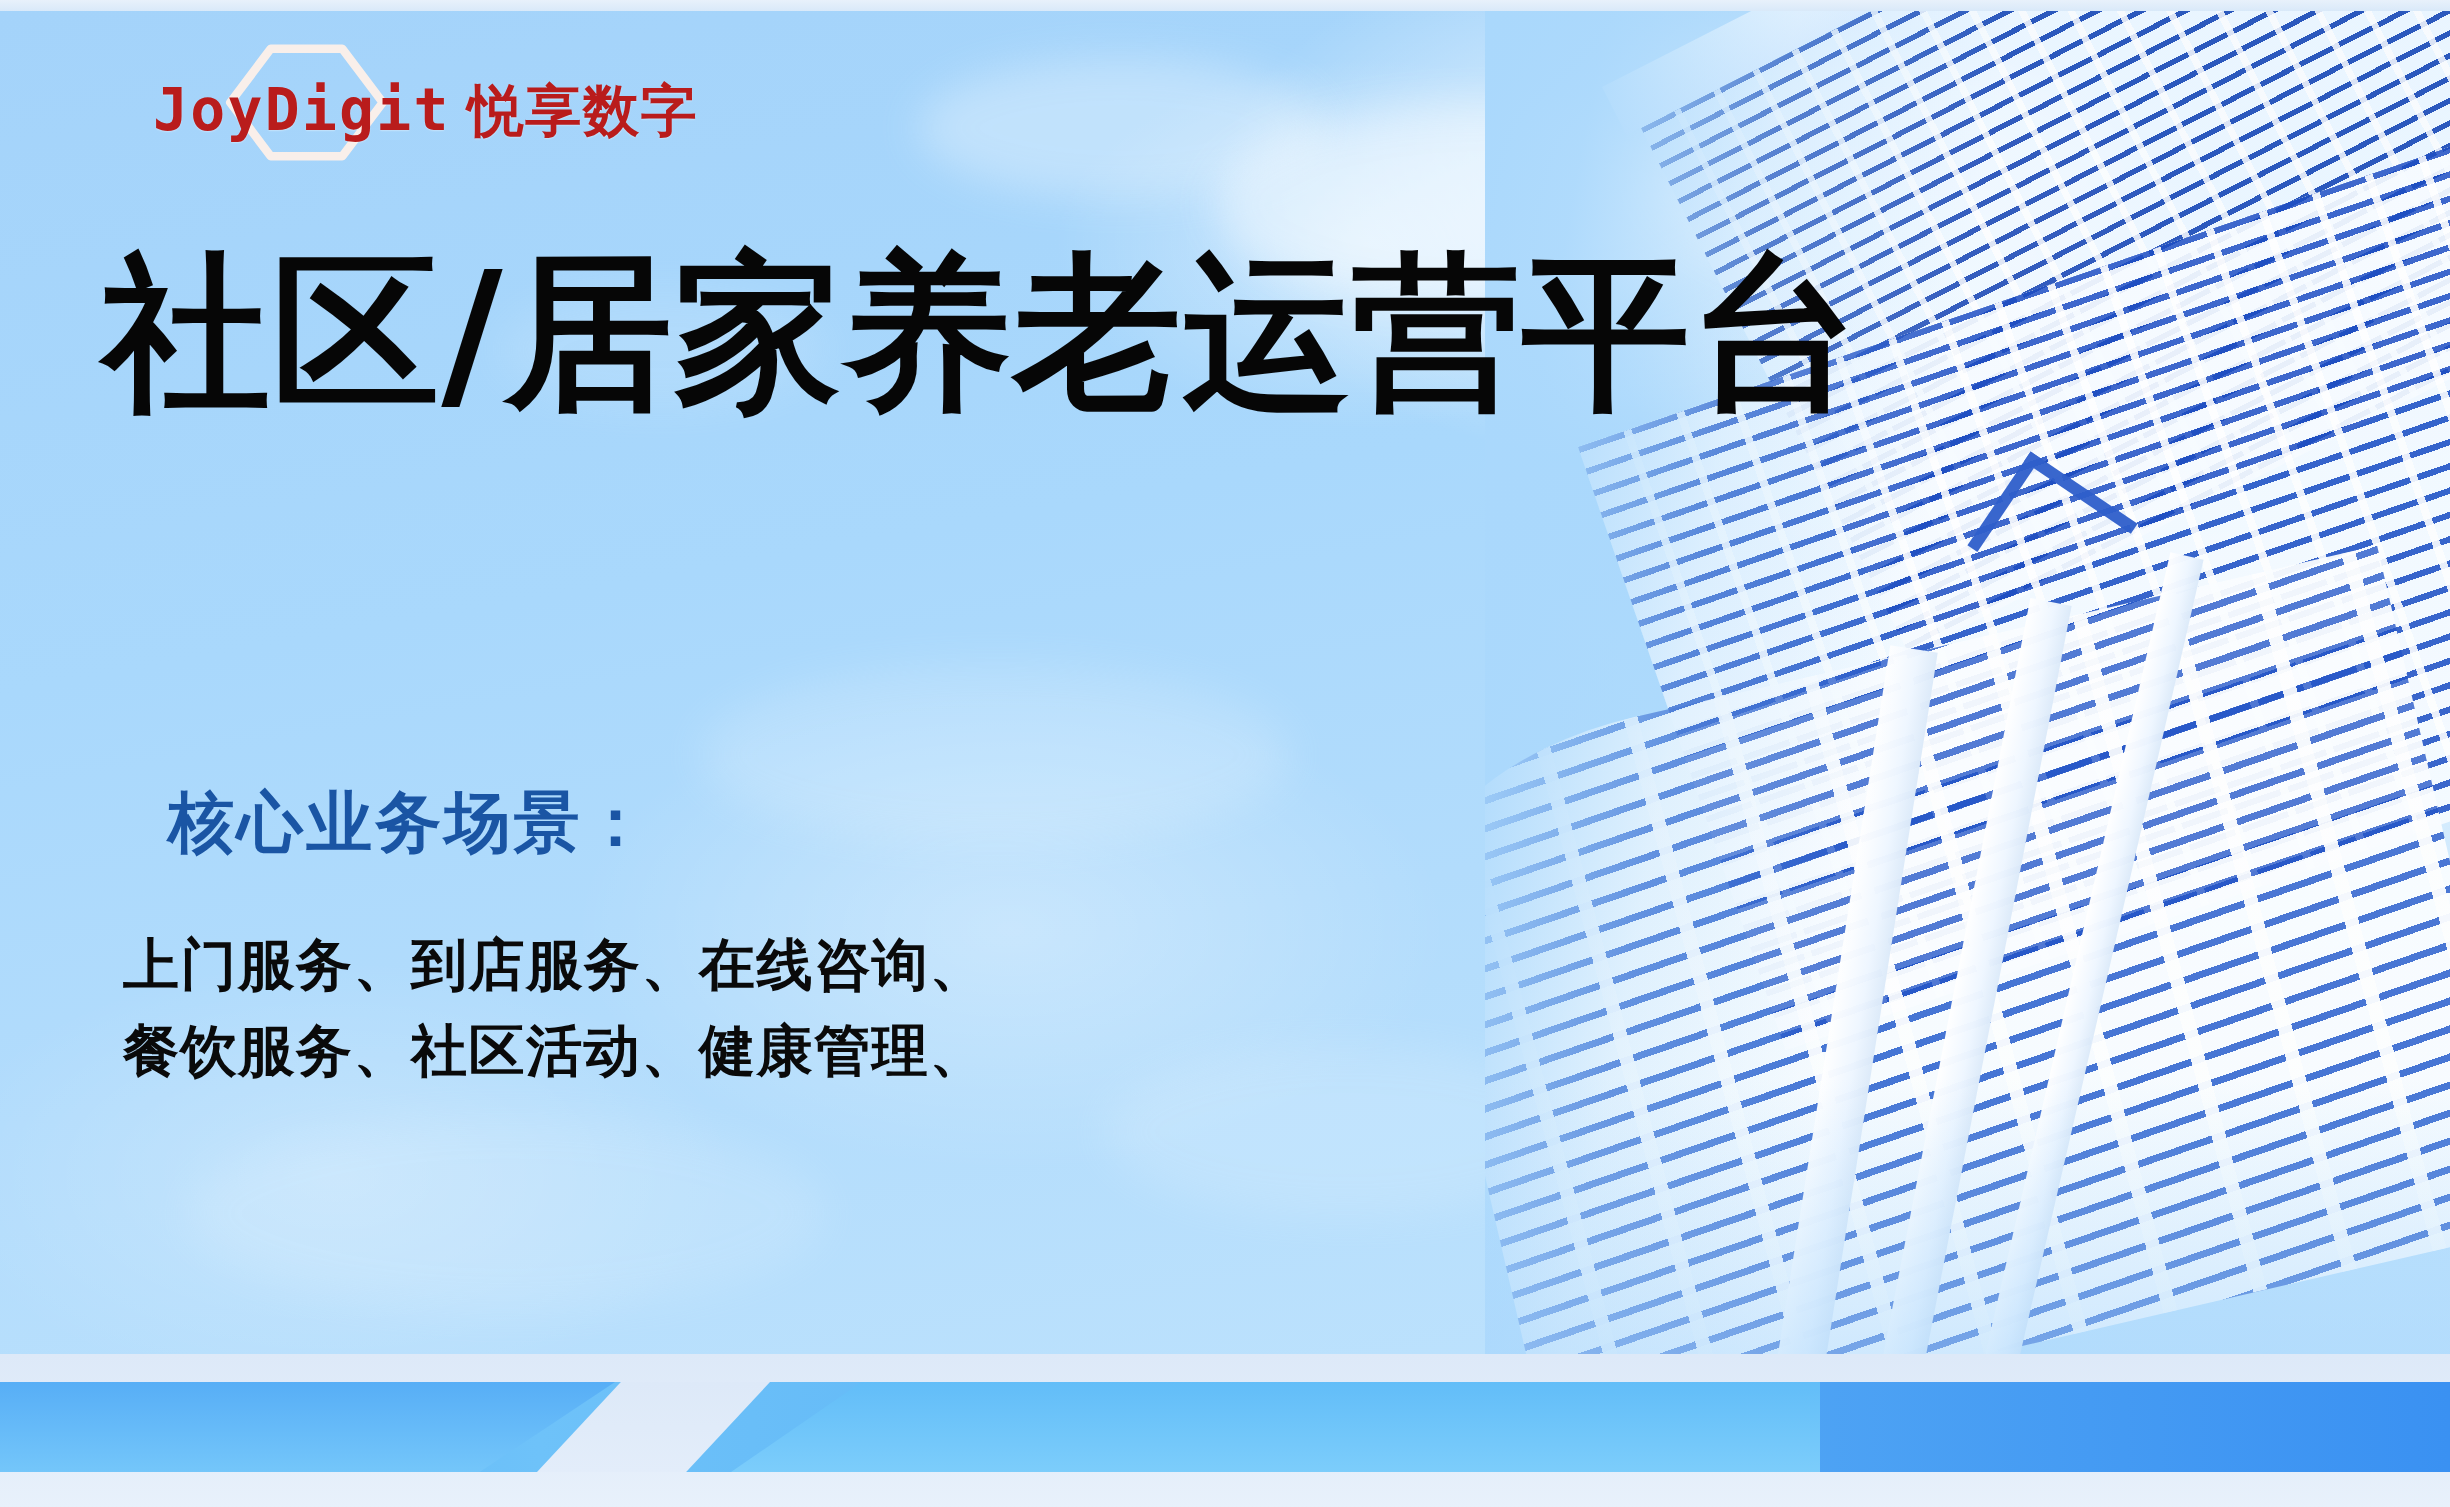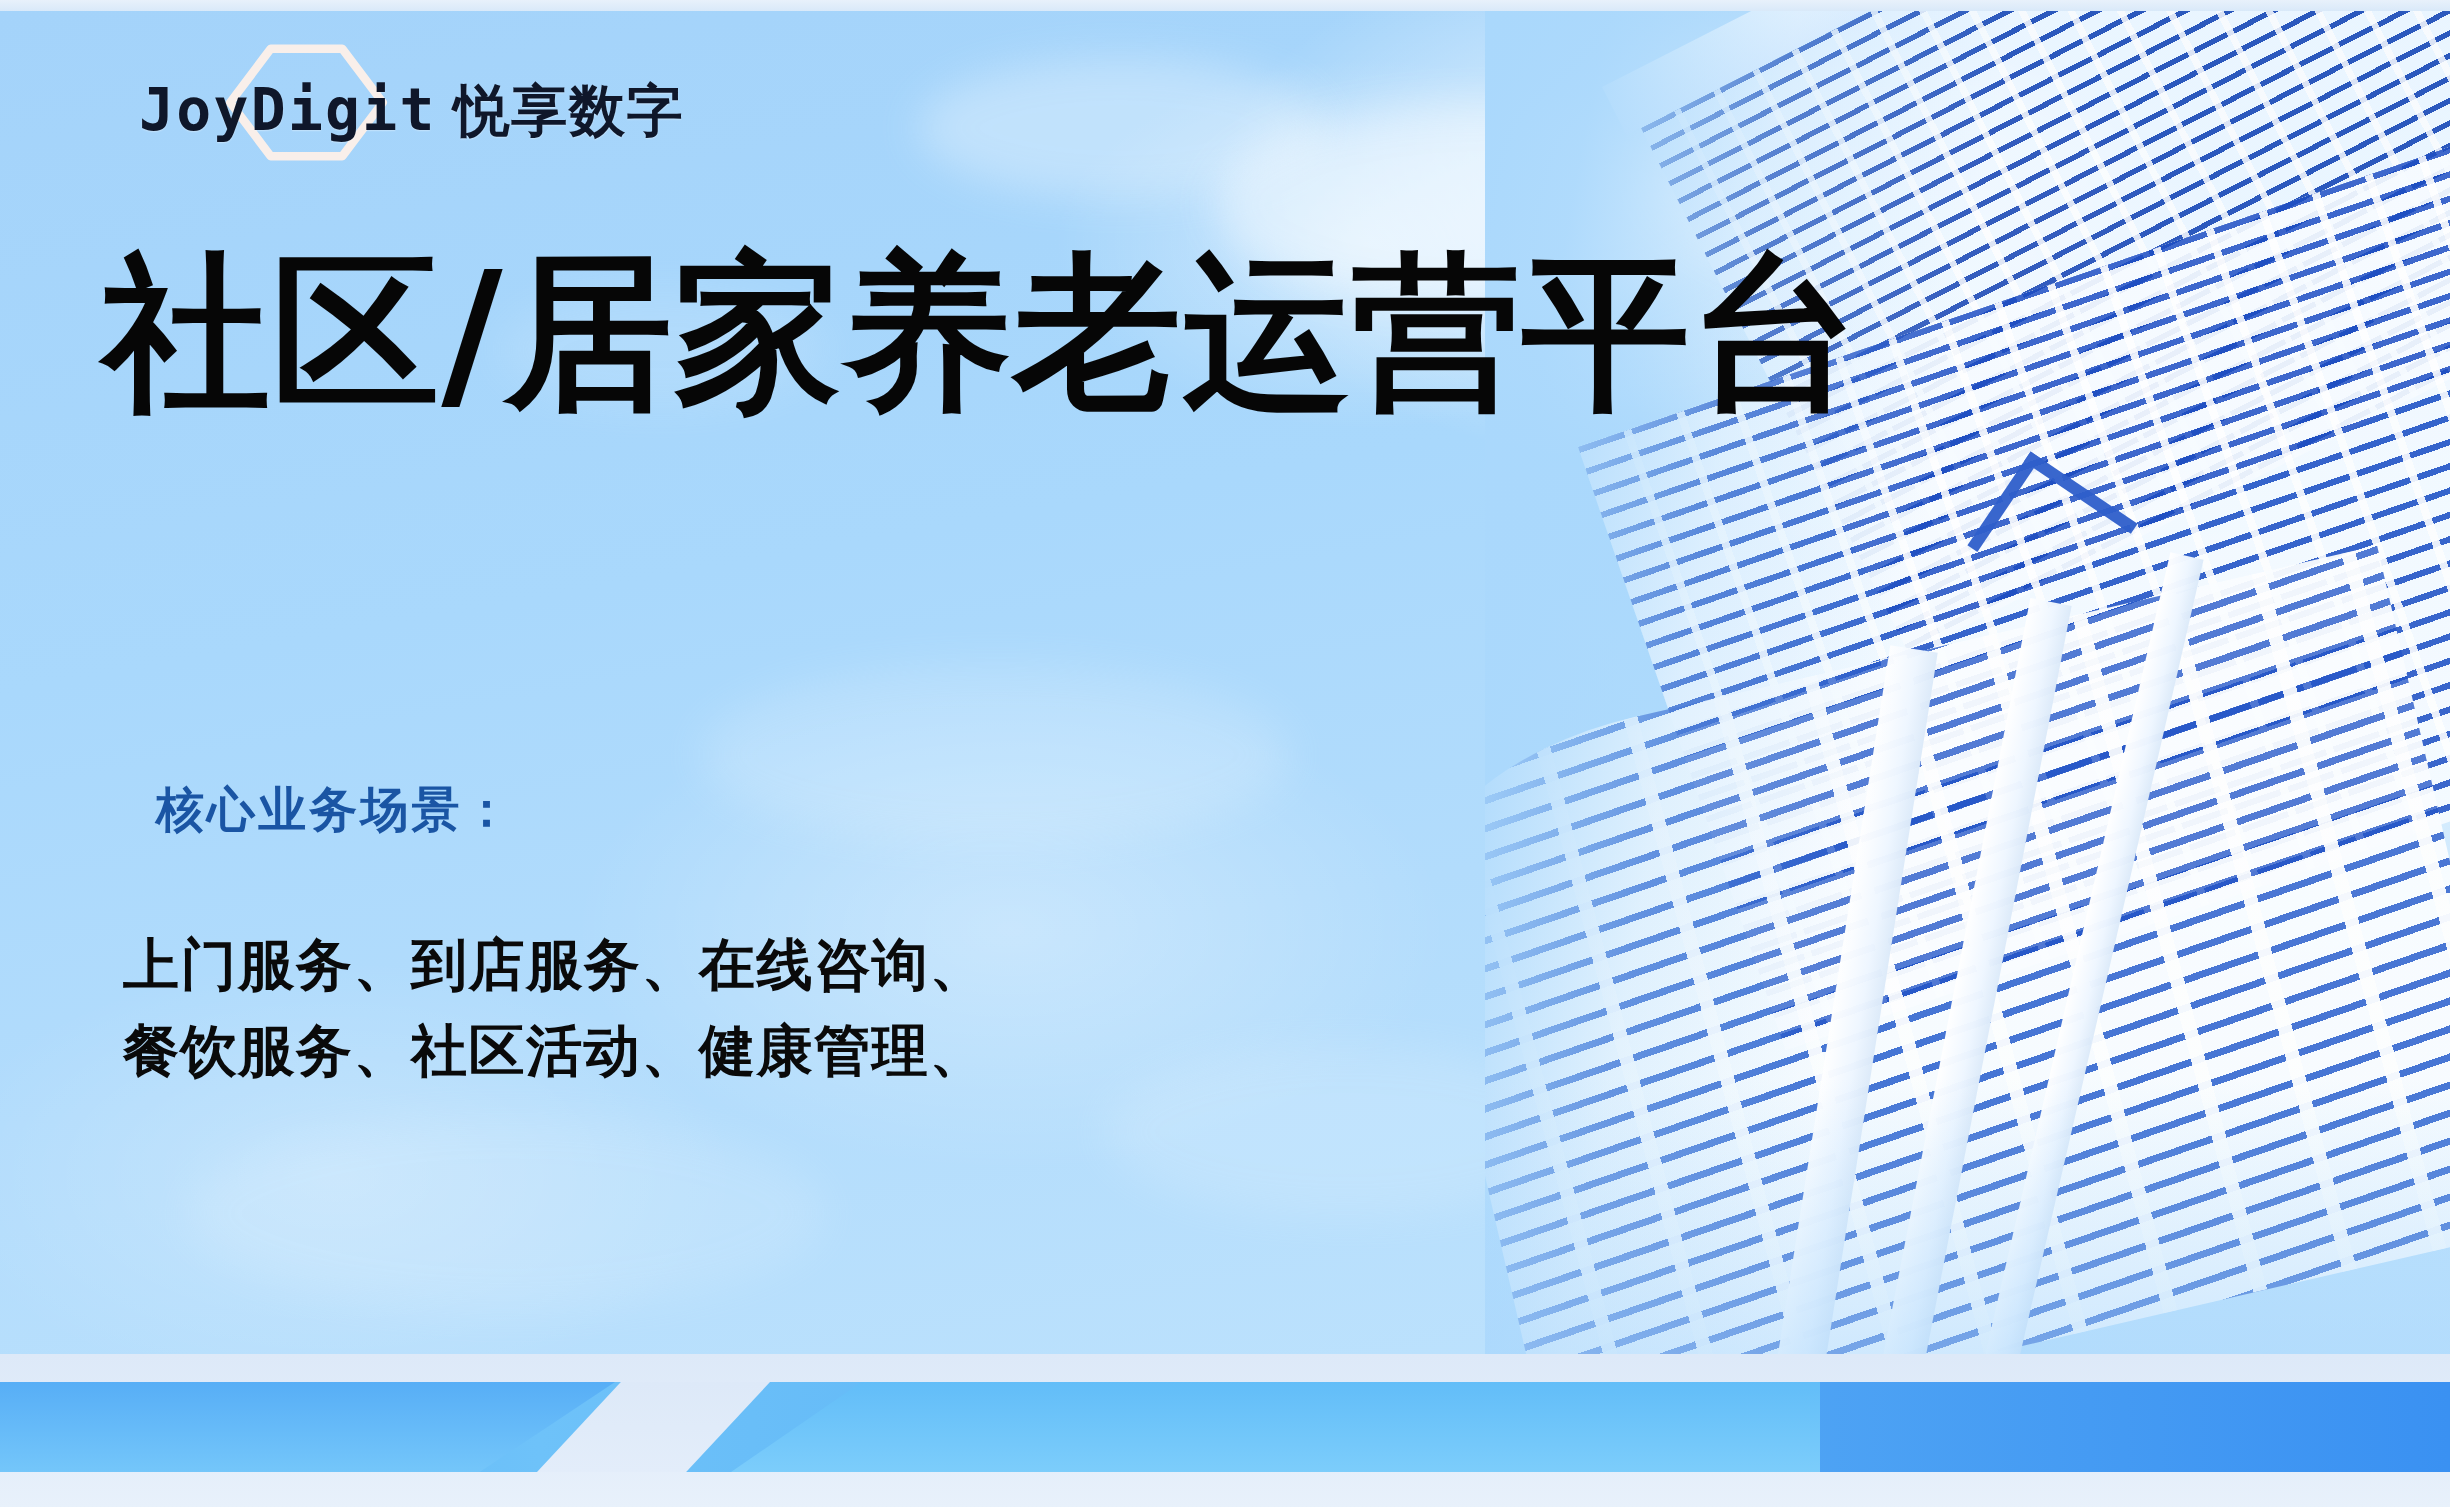--- a/index.html
+++ b/index.html
@@ -150,23 +150,23 @@
   .band-mid{
     position:absolute;left:731px;top:28px;height:90px;width:1089px;
     background:linear-gradient(180deg,#62bdf8 0%,#7ccdfb 100%);
     clip-path:polygon(12% 0, 100% 0, 100% 100%, 0 100%);
   }
 
   
   .logo{position:absolute;left:137px;top:44px;width:591px;height:117px;}
   .hexmark{position:absolute;left:87px;top:0px;width:165px;height:117px;}
   .logo-text{
-    position:absolute;left:2px;top:11px;
+    position:absolute;left:16px;top:11px;
     display:flex;align-items:baseline;gap:17px;
-    color:#0f172a;
+    color:#b91c1c;
     text-shadow:0 0.8px 1.6px rgba(255,255,255,.35);
   }
   .logo-en{
     font-size:58px;font-weight:700;letter-spacing:2.3px;
     font-family:"DejaVu Sans Mono","Liberation Mono",monospace;
     line-height:1;
   }
   .logo-cn{
     font-size:56px;font-weight:700;letter-spacing:1.6px;line-height:1;margin-top:28px;
   }
@@ -174,22 +174,22 @@
   
   .headline{
     position:absolute;left:102px;top:241px;
     font-size:168px;line-height:1.1;font-weight:900;
     color:#060606;letter-spacing:1.6px;white-space:nowrap;
     font-family:"DejaVu Sans","Liberation Sans",sans-serif;
   }
 
   
   .sect-heading{
-    position:absolute;left:156px;top:778px;
-    font-size:48px;font-weight:900;color:#1a55a4;letter-spacing:3.1px;
+    position:absolute;left:168px;top:778px;
+    font-size:66px;font-weight:900;color:#1a55a4;letter-spacing:3.1px;
     white-space:nowrap;
     font-family:"DejaVu Sans","Liberation Sans",sans-serif;
   }
 
   
   .body-lines{
     position:absolute;left:123px;top:922px;
     font-size:56px;line-height:1.54;font-weight:700;color:#0a0a0a;
     letter-spacing:1.6px;
     font-family:"DejaVu Sans","Liberation Sans",sans-serif;

